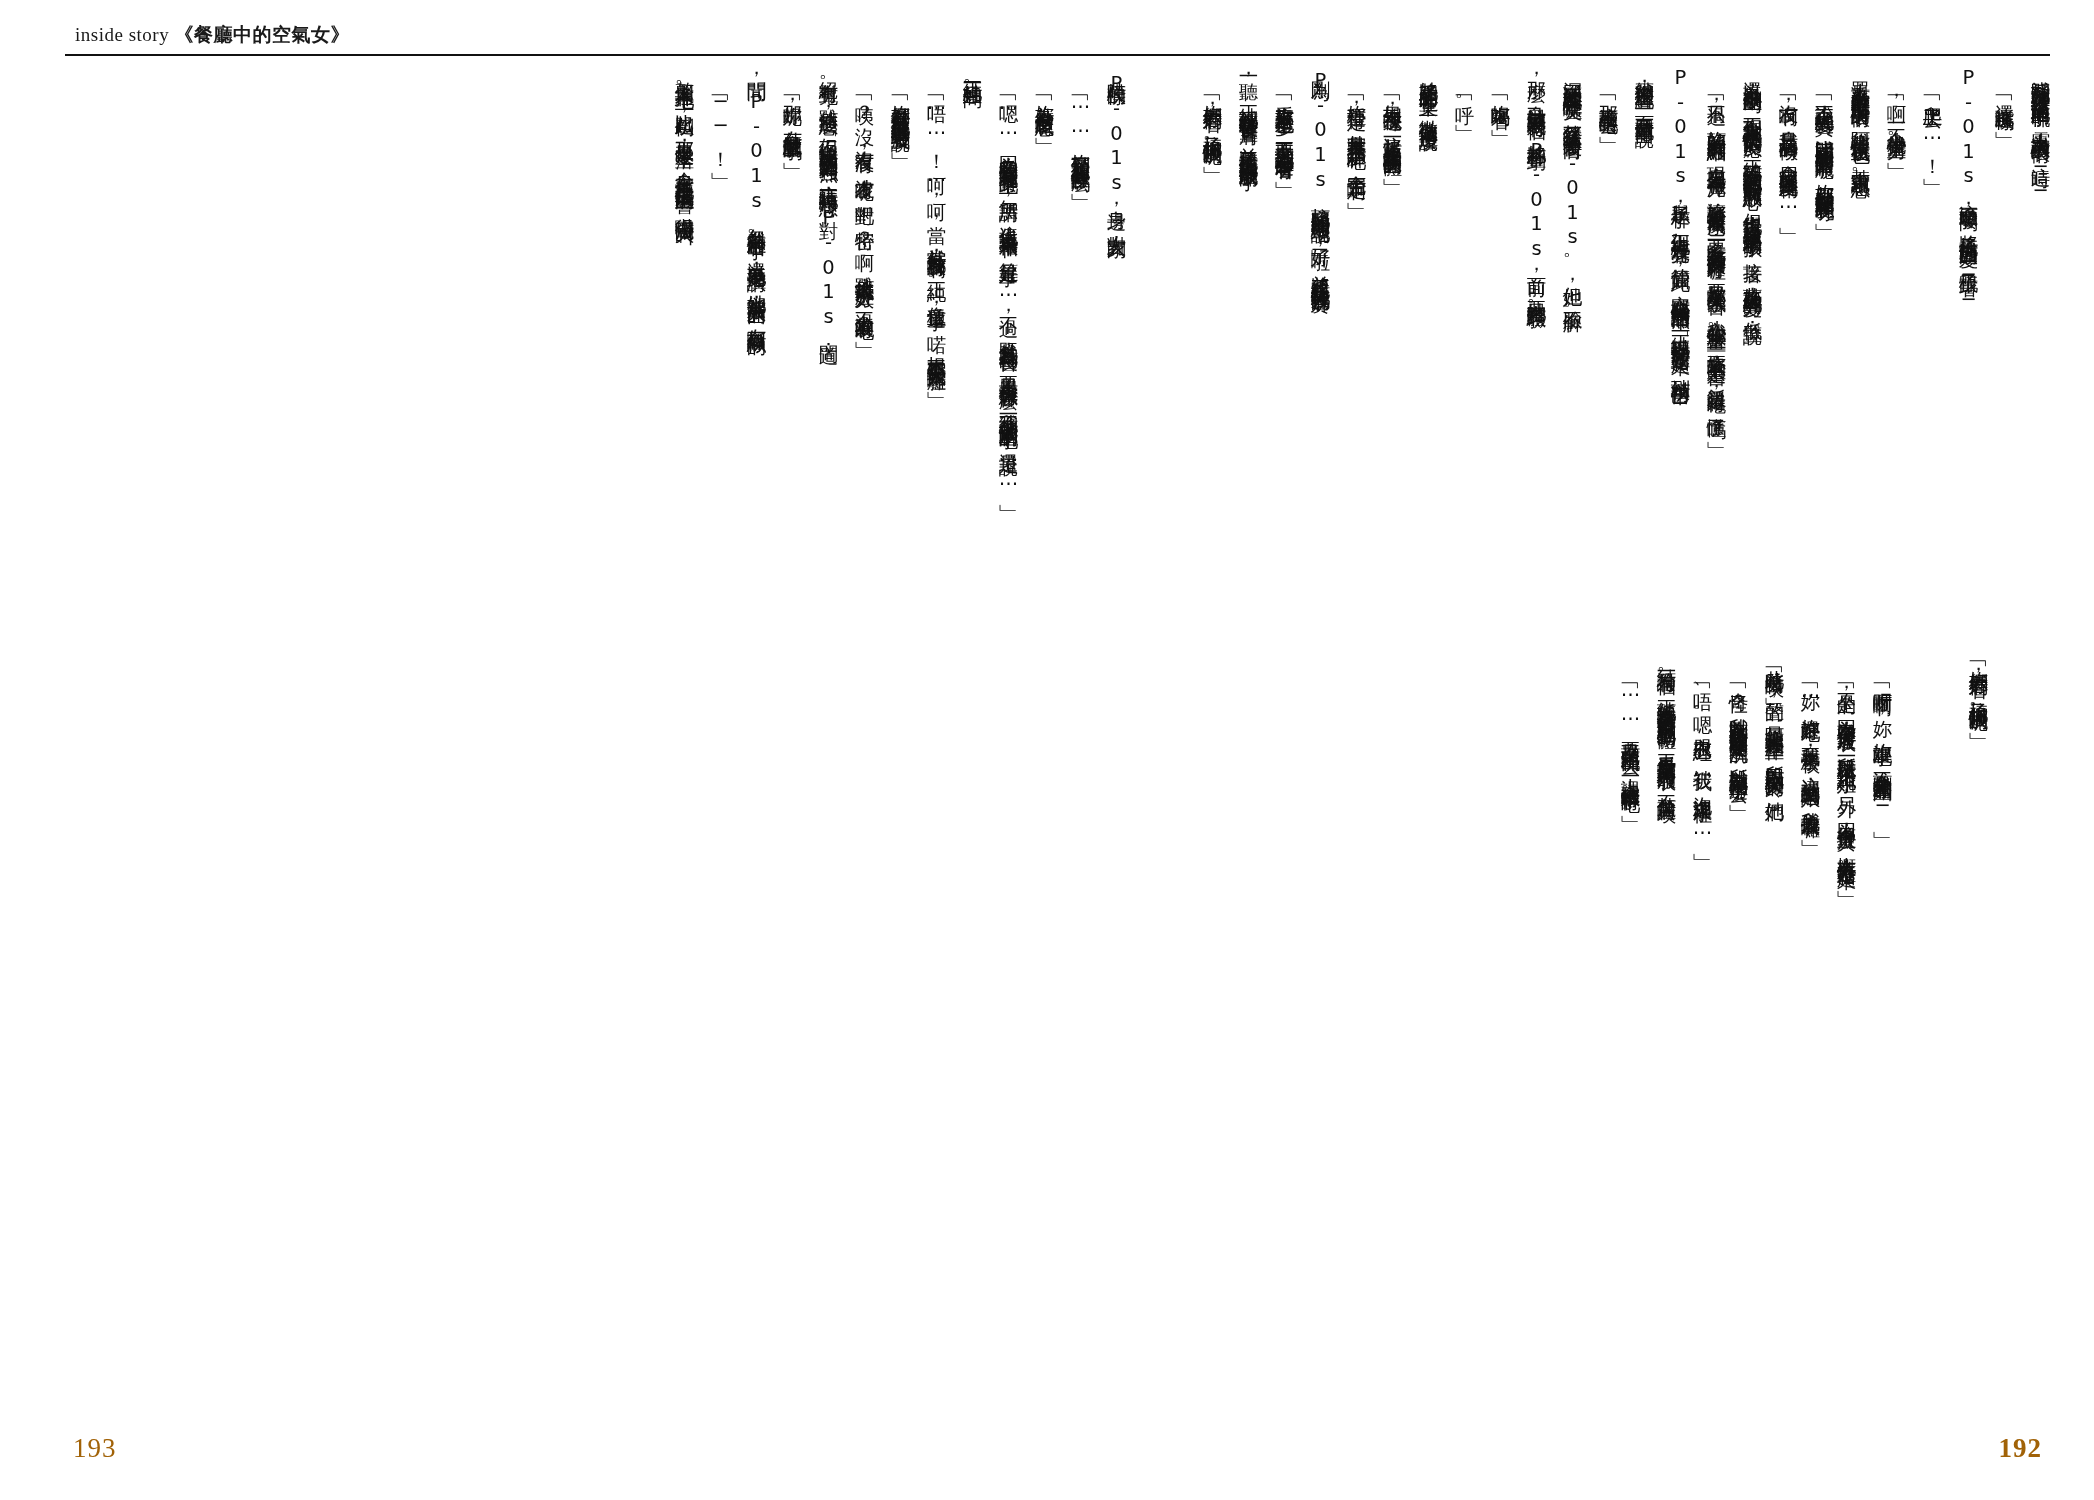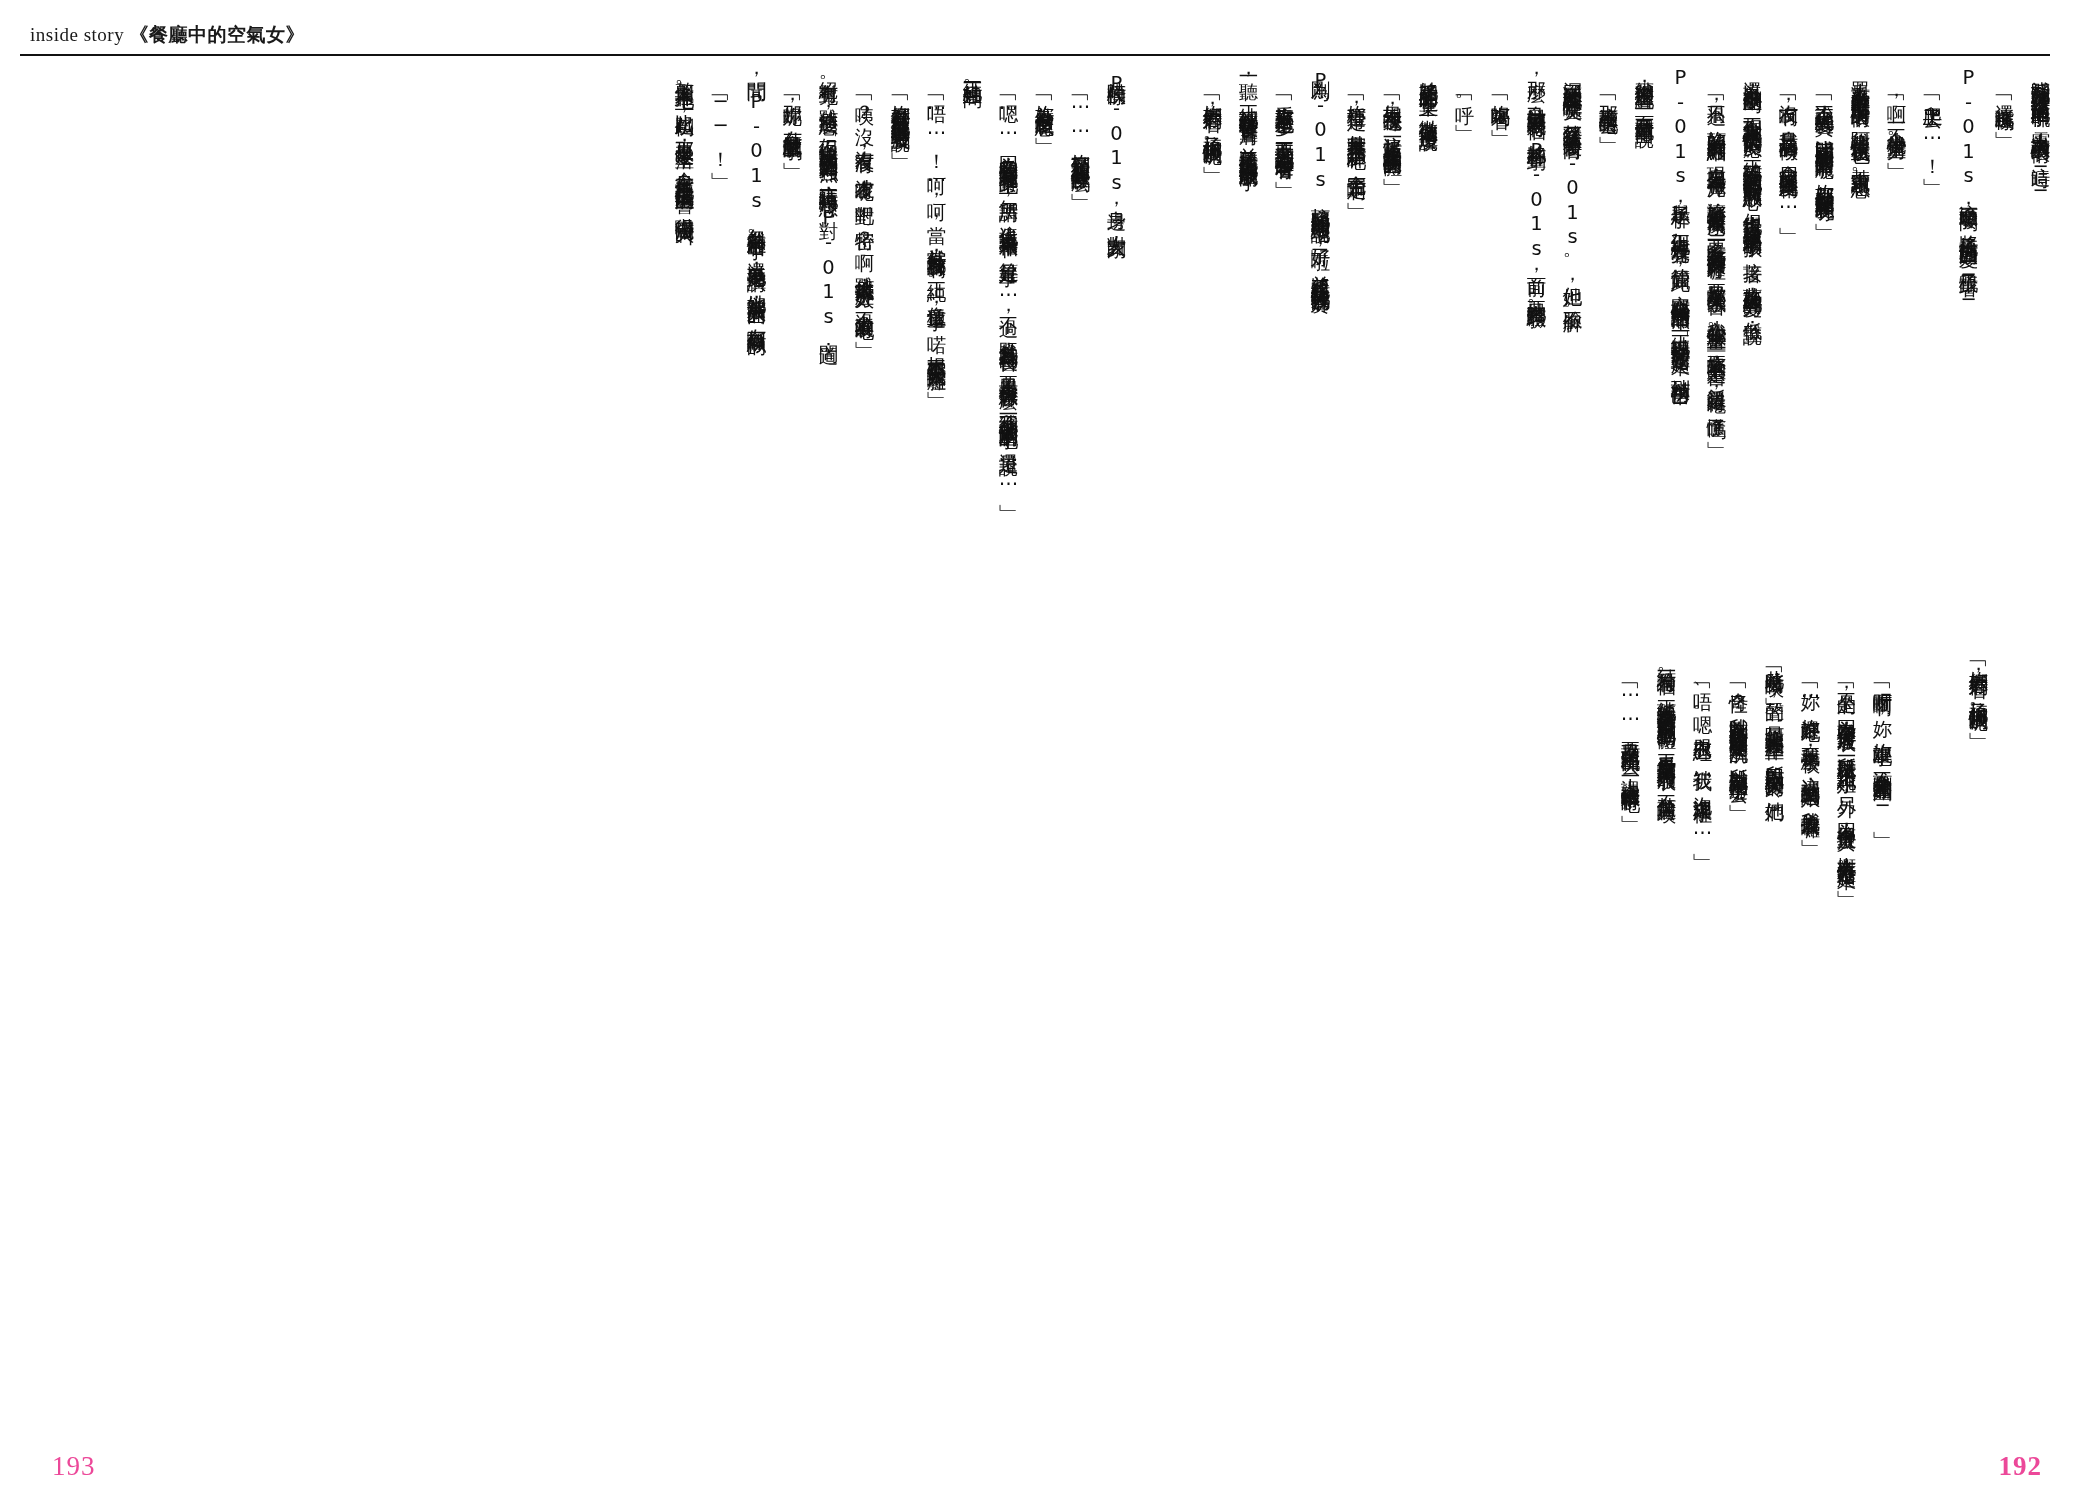--- a/index.html
+++ b/index.html
@@ -12,21 +12,22 @@
     height: 1500px;
     font-family: "DejaVu Sans", sans-serif;
     color: #111;
     overflow: hidden;
     position: relative;
   }
   .page {
     position: absolute;
     inset: 0;
     box-sizing: border-box;
-    padding: 22px 44px 10px 20px;
+    padding: 22px 44px 10px 44px;
+    margin-left: 21px;
   }
   .header {
     font-size: 19px;
     letter-spacing: 0.5px;
     color: #1a1a1a;
     margin: 0 0 6px 10px;
     font-family: "Liberation Serif", serif;
     white-space: nowrap;
   }
   .header .title-mark {
@@ -69,24 +70,24 @@
     overflow: hidden;
     color: #111;
   }
   .col.indent1 { padding-top: 22px; }
 
   .gapcol { width: 26px; flex: 0 0 26px; }
   .spacer-mid { width: 60px; flex: 0 0 60px; }
 
   .pagenum {
     position: absolute;
-    bottom: 18px;
+    bottom: 36px;
     font-family: "Liberation Serif", serif;
     font-size: 27px;
-    color: #ec4899;
+    color: #a16207;
     letter-spacing: 1px;
   }
   .pagenum.left { left: 52px; }
   .pagenum.right { right: 52px; font-weight: bold; }
 </style>
 </head>
 <body>
 
 <div class="page">
 

